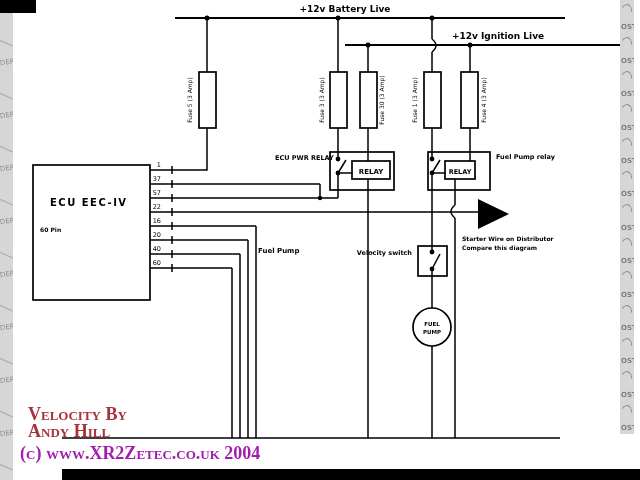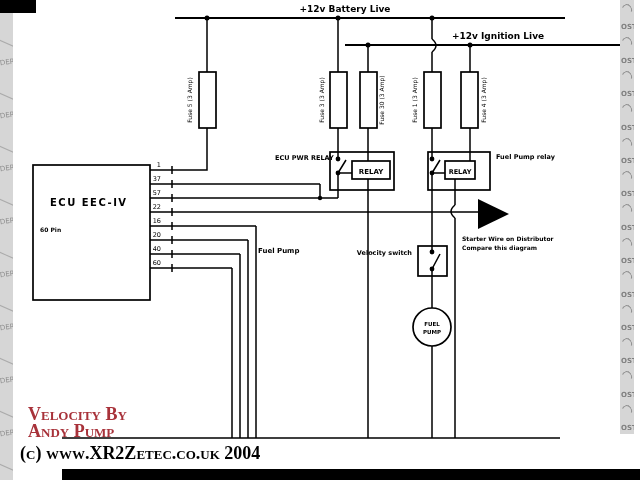--- a/index.html
+++ b/index.html
@@ -17,21 +17,21 @@
     border:1.5px solid #8f8f8f;border-radius:50%;border-left-color:transparent;border-bottom-color:transparent;
     transform:rotate(-25deg);}
   
   .corner{position:absolute;left:0;top:0;width:36px;height:13px;background:#000;}
   .botbar{position:absolute;left:62px;top:469px;width:578px;height:11px;background:#000;}
   
   .credit{position:absolute;left:28px;color:#a8323a;font-family:"Liberation Serif",serif;
           font-variant:small-caps;font-weight:bold;font-size:18px;line-height:16px;}
   .credit1{top:406px;}
   .credit2{top:423px;}
-  .copyright{position:absolute;left:20px;top:443px;color:#000000;font-family:"Liberation Serif",serif;
+  .copyright{position:absolute;left:20px;top:443px;color:#a21caf;font-family:"Liberation Serif",serif;
           font-variant:small-caps;font-weight:bold;font-size:18px;}
   
   svg{position:absolute;left:0;top:0;}
   svg text{font-family:"DejaVu Sans",sans-serif;fill:#000;}
   .w{stroke:#000;stroke-width:1.5;fill:none;}
   .w2{stroke:#000;stroke-width:2;fill:none;}
   .box{stroke:#000;stroke-width:1.7;fill:none;}
   .dot{fill:#000;stroke:none;}
 </style>
 </head>
@@ -198,18 +198,18 @@
     <text x="258" y="253" font-size="7" font-weight="bold">Fuel Pump</text>
     <text x="412" y="255" text-anchor="end" font-size="6.5" font-weight="bold">Velocity switch</text>
     <text x="462" y="241" font-size="6" font-weight="bold">Starter Wire on Distributor</text>
     <text x="462" y="250" font-size="6" font-weight="bold">Compare this diagram</text>
 
     <text x="432" y="326" text-anchor="middle" font-size="5.5" font-weight="bold">FUEL</text>
     <text x="432" y="334" text-anchor="middle" font-size="5.5" font-weight="bold">PUMP</text>
   </svg>
 
   <div class="credit credit1">Velocity By</div>
-  <div class="credit credit2">Andy Pump</div>
+  <div class="credit credit2">Andy Hill</div>
   <div class="copyright">(c) www.XR2Zetec.co.uk 2004</div>
 
   <div class="corner"></div>
   <div class="botbar"></div>
 </div>
 
 </body></html>

